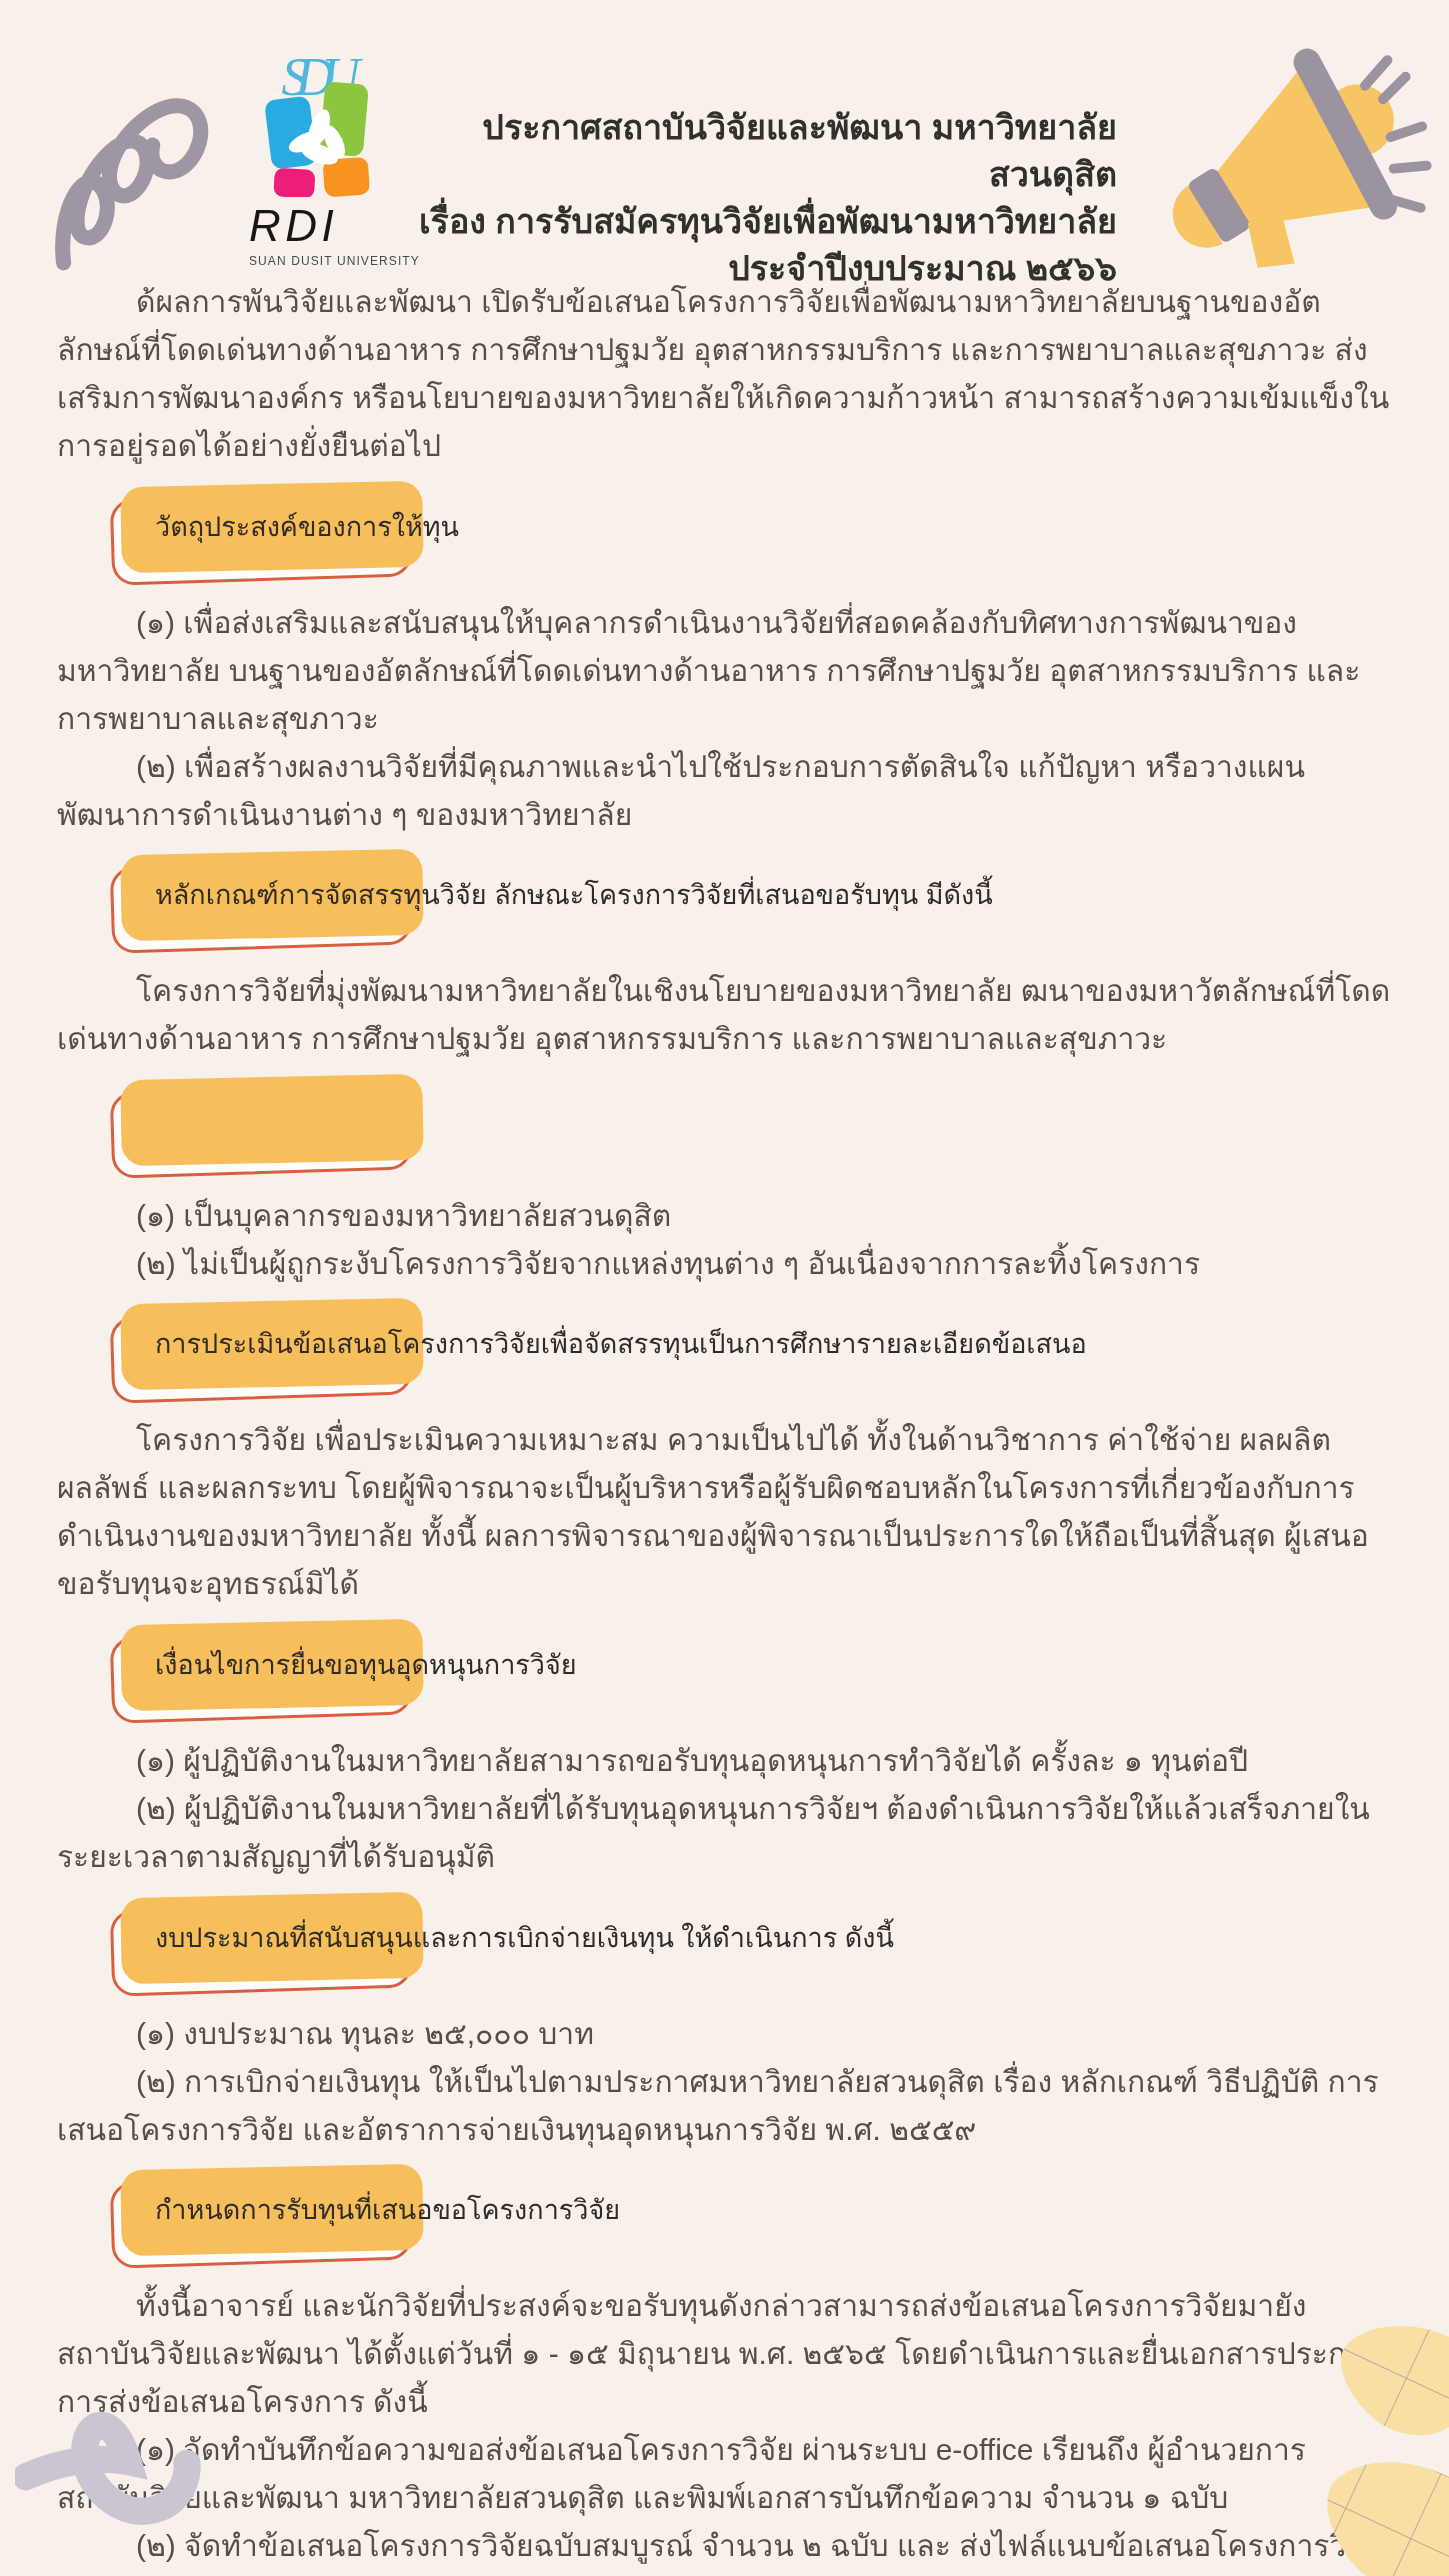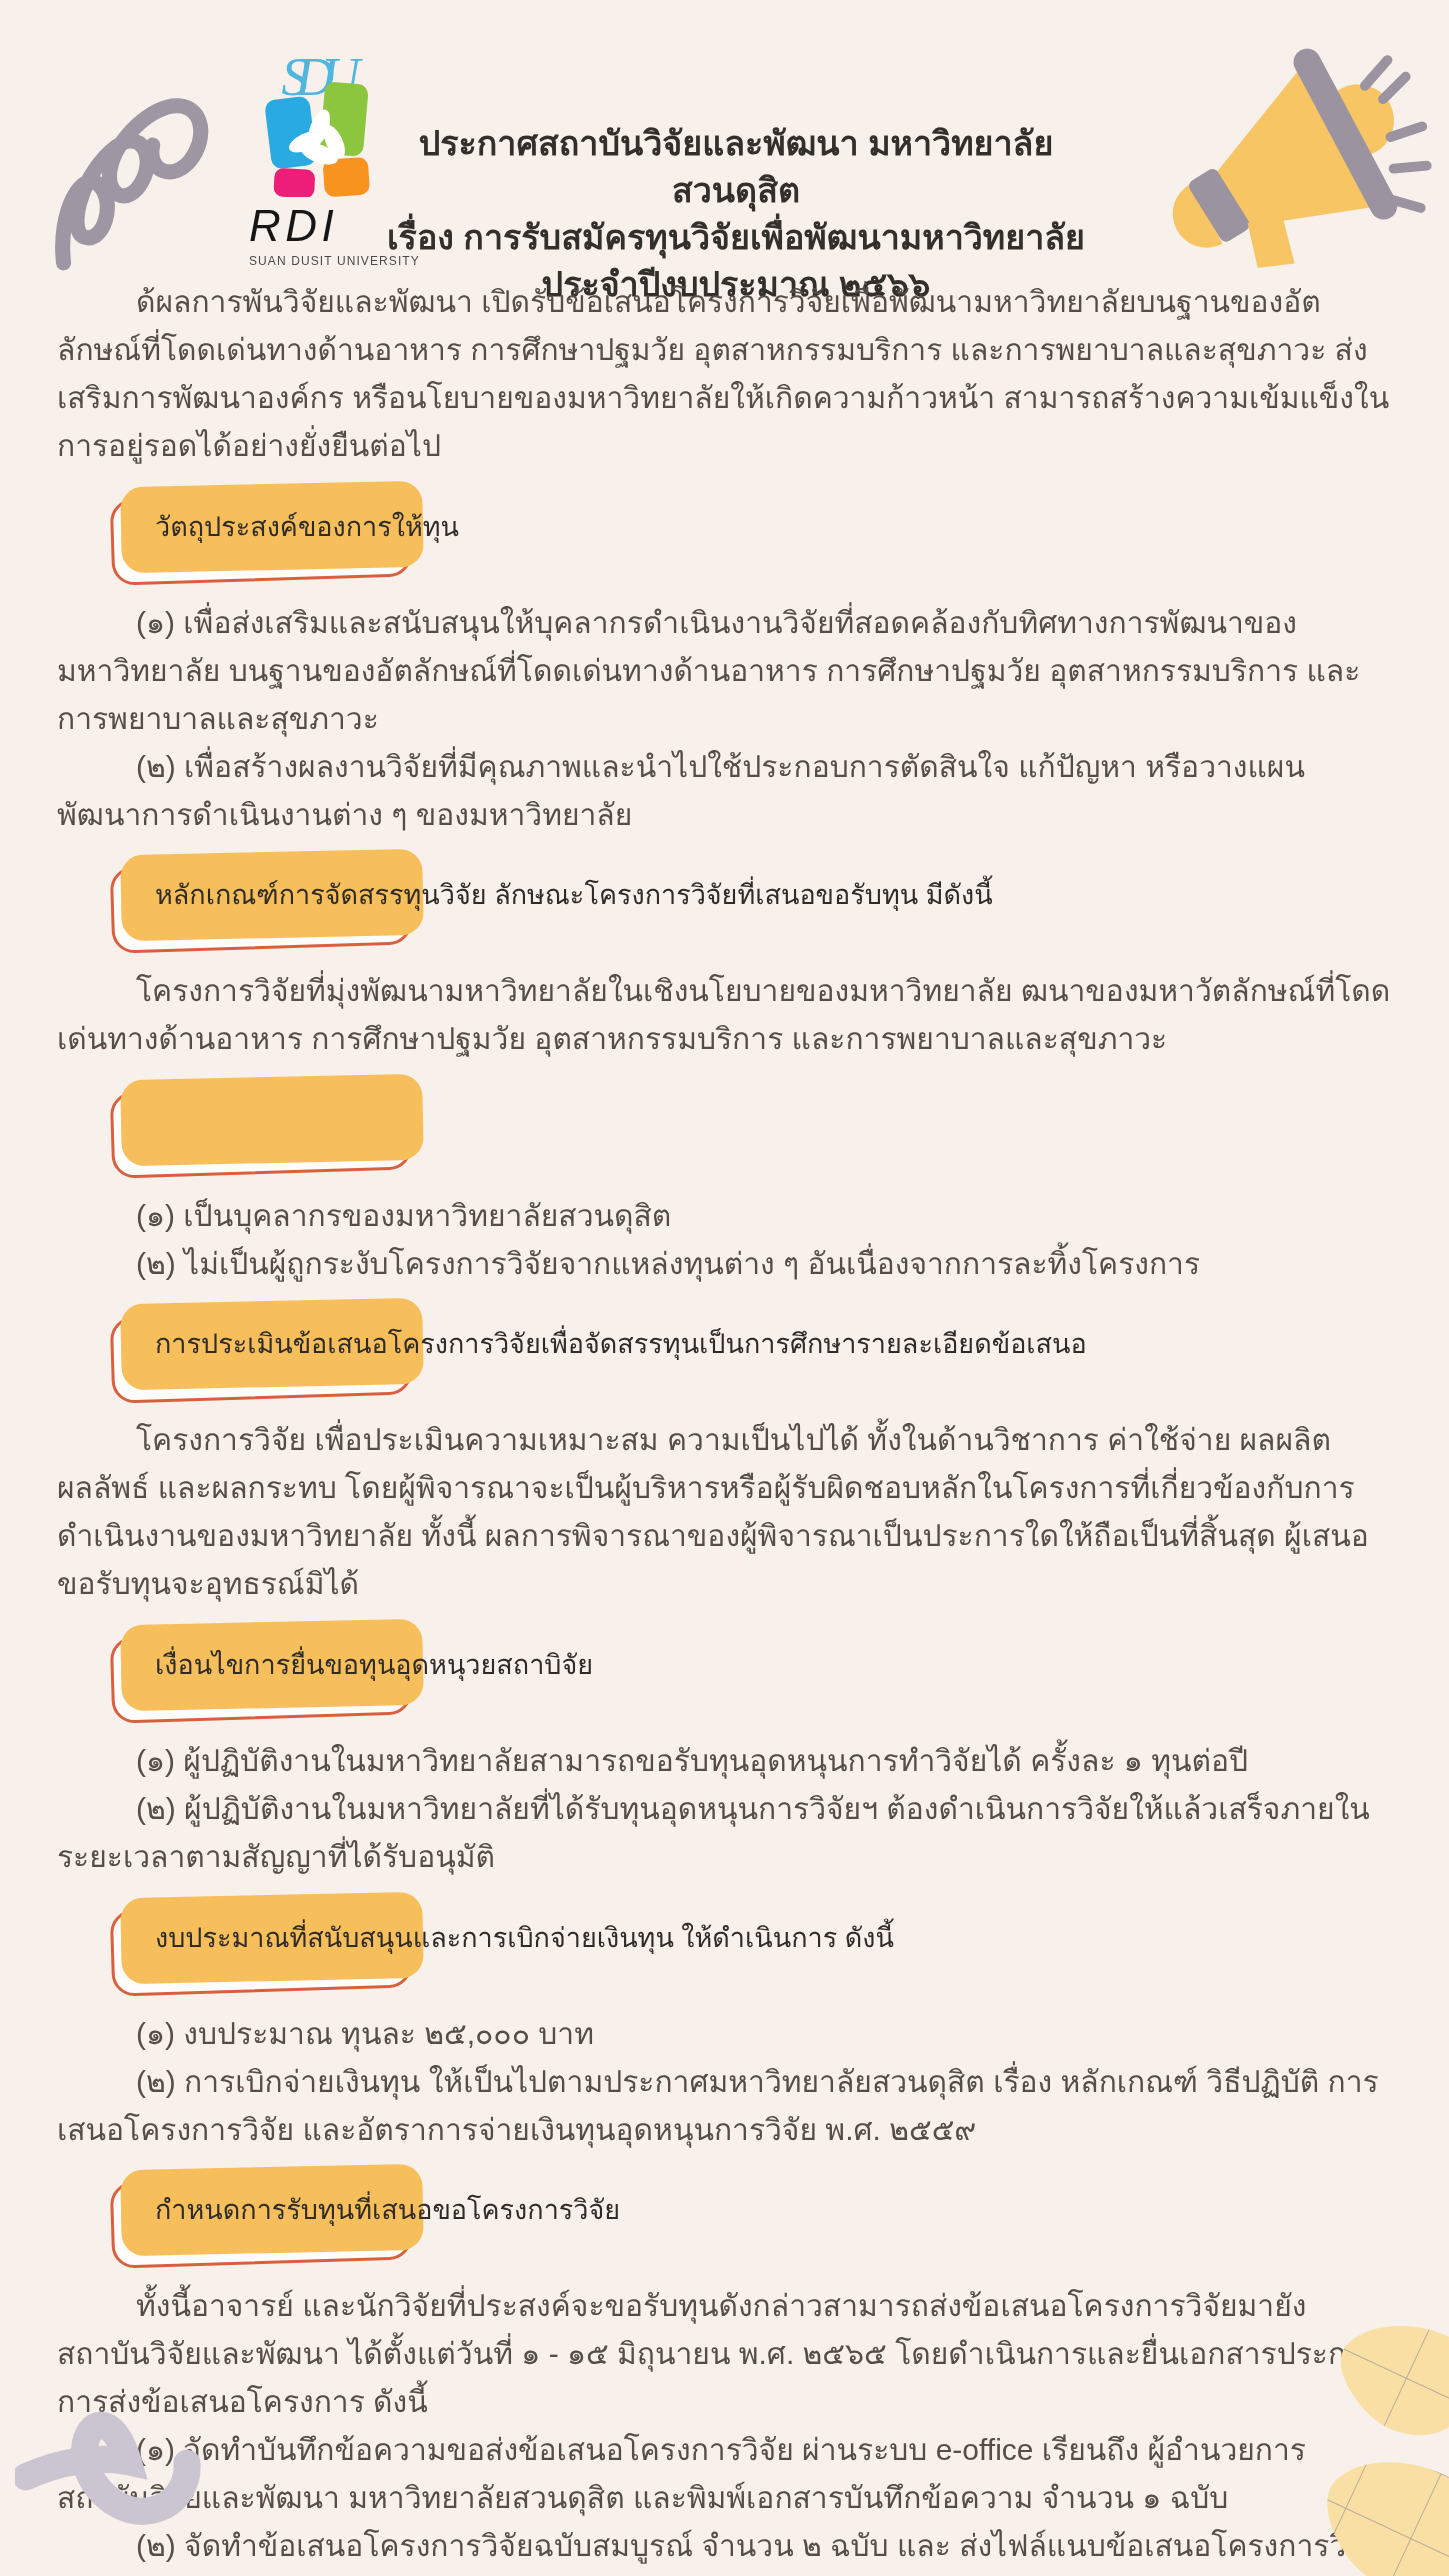--- a/index.html
+++ b/index.html
@@ -24,21 +24,21 @@
   .logo{position:absolute;left:249px;top:42px;width:151px;}
   .logo .mark{display:block;margin:0 auto;}
   .logo .acronym{
     font-family:"Liberation Sans",sans-serif;font-size:44px;letter-spacing:4.5px;
     color:#161616;margin-top:4px;font-weight:normal;font-style:italic;
   }
   .logo .univ{
     font-size:12px;letter-spacing:1.1px;color:#4a4a4a;margin-top:3px;white-space:nowrap;
   }
   .title-block{
-    position:absolute;left:355px;top:120px;width:762px;text-align:center;
+    position:absolute;left:355px;top:104px;width:762px;text-align:right;
     font-size:34px;line-height:47px;font-weight:bold;color:var(--ink);
   }
   .megaphone{position:absolute;left:1140px;top:42px;}
   
   .content{
     position:absolute;left:57px;top:278px;width:1337px;
     font-size:30px;line-height:48px;
   }
   .para{margin:0;text-indent:79px;}
   .sec-head{position:relative;height:89px;margin:13.6px 0 26px 0;}
@@ -148,21 +148,21 @@
       <span class="blob"></span>
       <h2>การประเมินข้อเสนอโครงการวิจัยเพื่อจัดสรรทุนเป็นการศึกษารายละเอียดข้อเสนอ</h2>
     </div>
     <p class="para">โครงการวิจัย เพื่อประเมินความเหมาะสม ความเป็นไปได้ ทั้งในด้านวิชาการ ค่าใช้จ่าย ผลผลิต ผลลัพธ์ และผลกระทบ โดยผู้พิจารณาจะเป็นผู้บริหารหรือผู้รับผิดชอบหลักในโครงการที่เกี่ยวข้องกับการดำเนินงานของมหาวิทยาลัย ทั้งนี้ ผลการพิจารณาของผู้พิจารณาเป็นประการใดให้ถือเป็นที่สิ้นสุด ผู้เสนอขอรับทุนจะอุทธรณ์มิได้</p>
   </section>
 
   <section>
     <div class="sec-head">
       <span class="blob-outline"></span>
       <span class="blob"></span>
-      <h2>เงื่อนไขการยื่นขอทุนอุดหนุวยสถาบิจัย</h2>
+      <h2>เงื่อนไขการยื่นขอทุนอุดหนุนการวิจัย</h2>
     </div>
     <p class="para">(๑) ผู้ปฏิบัติงานในมหาวิทยาลัยสามารถขอรับทุนอุดหนุนการทำวิจัยได้ ครั้งละ ๑ ทุนต่อปี</p>
     <p class="para">(๒) ผู้ปฏิบัติงานในมหาวิทยาลัยที่ได้รับทุนอุดหนุนการวิจัยฯ ต้องดำเนินการวิจัยให้แล้วเสร็จภายในระยะเวลาตามสัญญาที่ได้รับอนุมัติ</p>
   </section>
 
   <section>
     <div class="sec-head">
       <span class="blob-outline"></span>
       <span class="blob"></span>
       <h2>งบประมาณที่สนับสนุนและการเบิกจ่ายเงินทุน ให้ดำเนินการ ดังนี้</h2>

